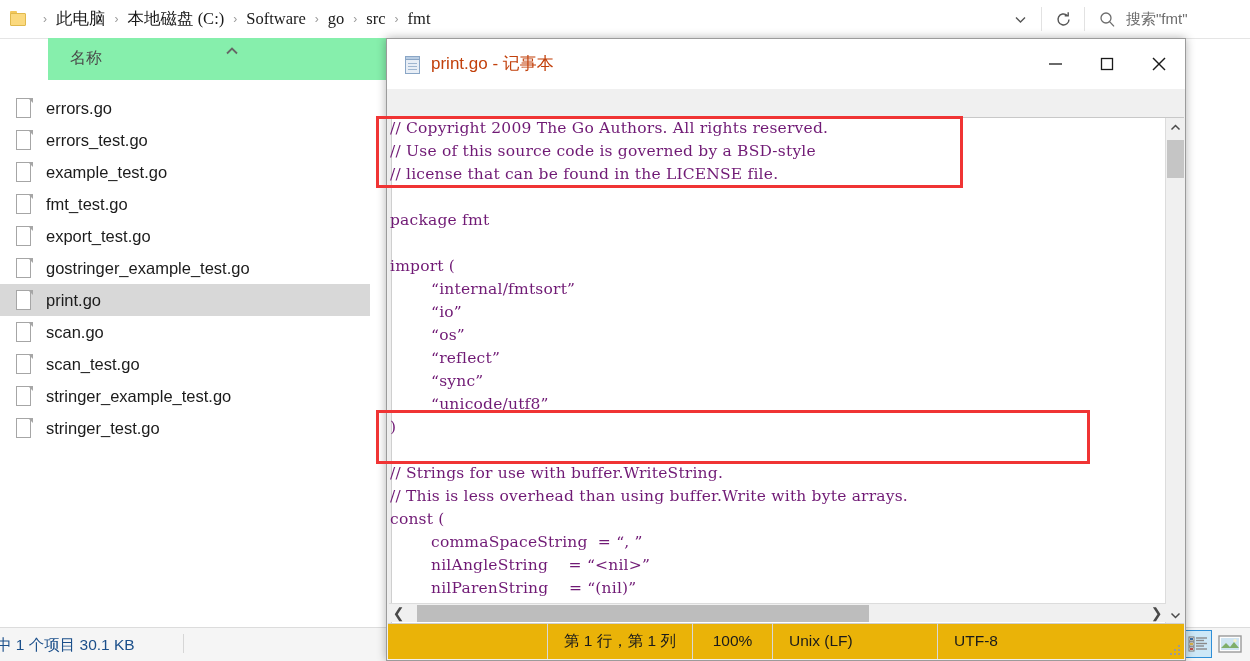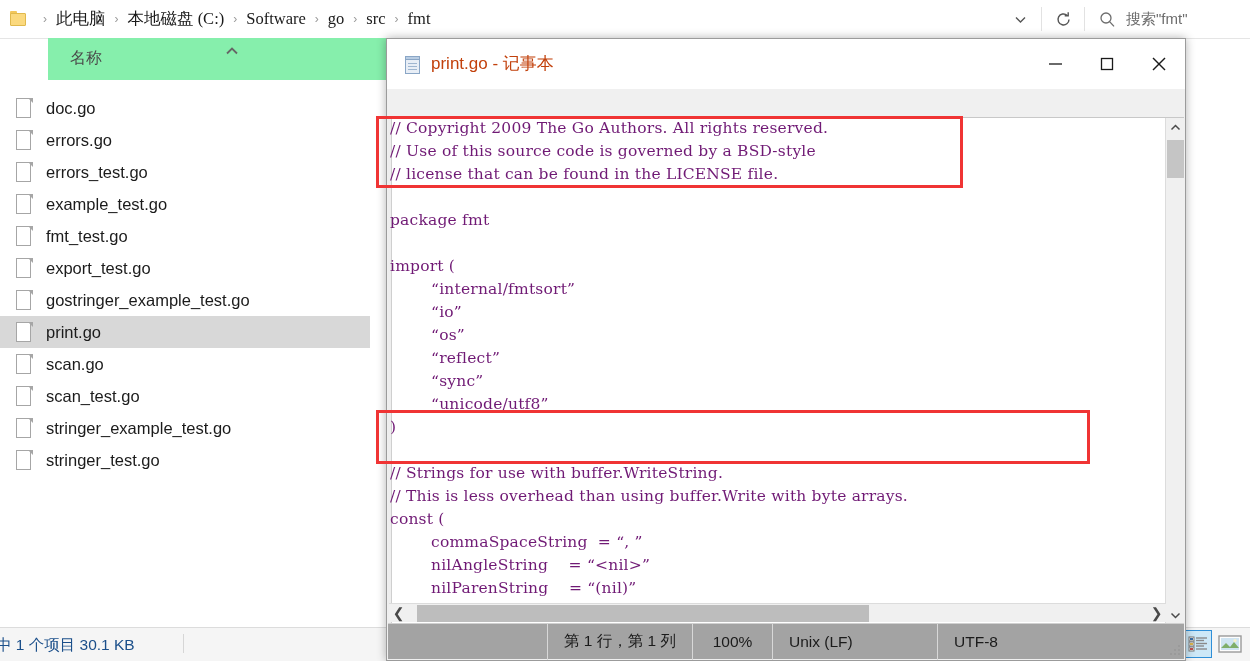--- a/index.html
+++ b/index.html
@@ -65,21 +65,21 @@
         font-family:"DejaVu Serif","Liberation Serif",serif;
         font-size:15.5px;line-height:23px;color:#701a75;letter-spacing:0.2px;}
 
   .vscroll{position:absolute;right:0;top:0;width:19px;height:506px;background:#f0f0f0;border-left:1px solid #dcdcdc;box-sizing:border-box;}
   .vs-arrow{position:absolute;left:0;width:18px;height:18px;display:flex;align-items:center;justify-content:center;color:#555;}
   .vs-thumb{position:absolute;left:1px;top:22px;width:17px;height:38px;background:#c5c5c5;}
   .hscroll{position:absolute;left:1px;bottom:1px;width:777px;height:19px;background:#f0f0f0;border-top:1px solid #dcdcdc;box-sizing:border-box;}
   .hs-arrow{position:absolute;top:0;width:19px;height:18px;display:flex;align-items:center;justify-content:center;color:#4a4a4a;font-size:14px;}
   .hs-thumb{position:absolute;left:28px;top:1px;width:452px;height:17px;background:#bdbdbd;}
 
-  .np-status{position:absolute;left:1px;bottom:1px;width:796px;height:36px;background:#a3a3a3;border-top:1px solid #d0d0d0;box-sizing:border-box;display:flex;align-items:center;}
+  .np-status{position:absolute;left:1px;bottom:1px;width:796px;height:36px;background:#eab308;border-top:1px solid #d0d0d0;box-sizing:border-box;display:flex;align-items:flex-end;}
   .ns-cell{height:36px;display:flex;align-items:center;justify-content:center;font-size:15.5px;color:#1b1b1b;border-right:1px solid #d8d8d8;box-sizing:border-box;white-space:nowrap;}
   .grip{position:absolute;right:3px;bottom:3px;width:12px;height:12px;}
 
   
   .redbox{position:absolute;border:3px solid #f03434;box-sizing:border-box;pointer-events:none;}
 </style>
 </head>
 <body>
 
 <div id="explorer">
@@ -130,27 +130,20 @@
   </div>
 
   <div class="colhdr">
     <span class="lbl">名称</span>
   </div>
   <svg class="sortarrow" viewBox="0 0 14 10">
     <path d="M2 7.5 L7 2.5 L12 7.5" fill="none" stroke="#666" stroke-width="1.8"></path>
   </svg>
 
   <div class="filelist" id="filelist">
-      <div class="frow">
-        <div class="ficon">
-          <div class="pg"></div>
-          <div class="fold"></div>
-        </div>
-        <span class="fname">doc.go</span>
-      </div>
       <div class="frow">
         <div class="ficon">
           <div class="pg"></div>
           <div class="fold"></div>
         </div>
         <span class="fname">errors.go</span>
       </div>
       <div class="frow">
         <div class="ficon">
           <div class="pg"></div>

